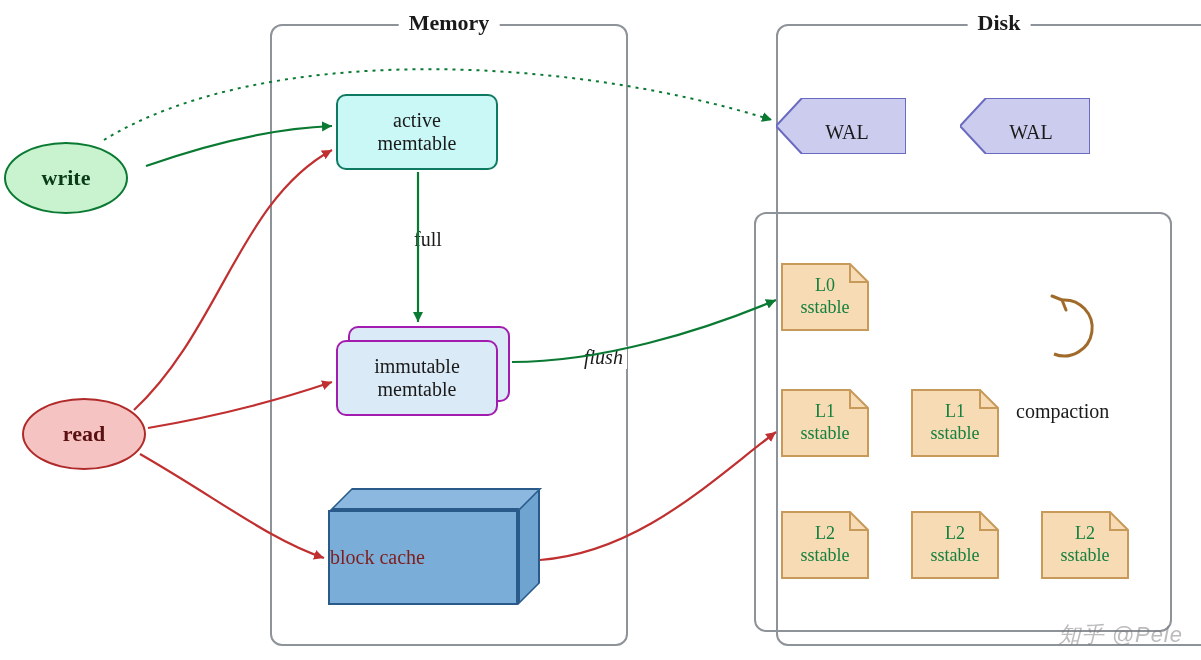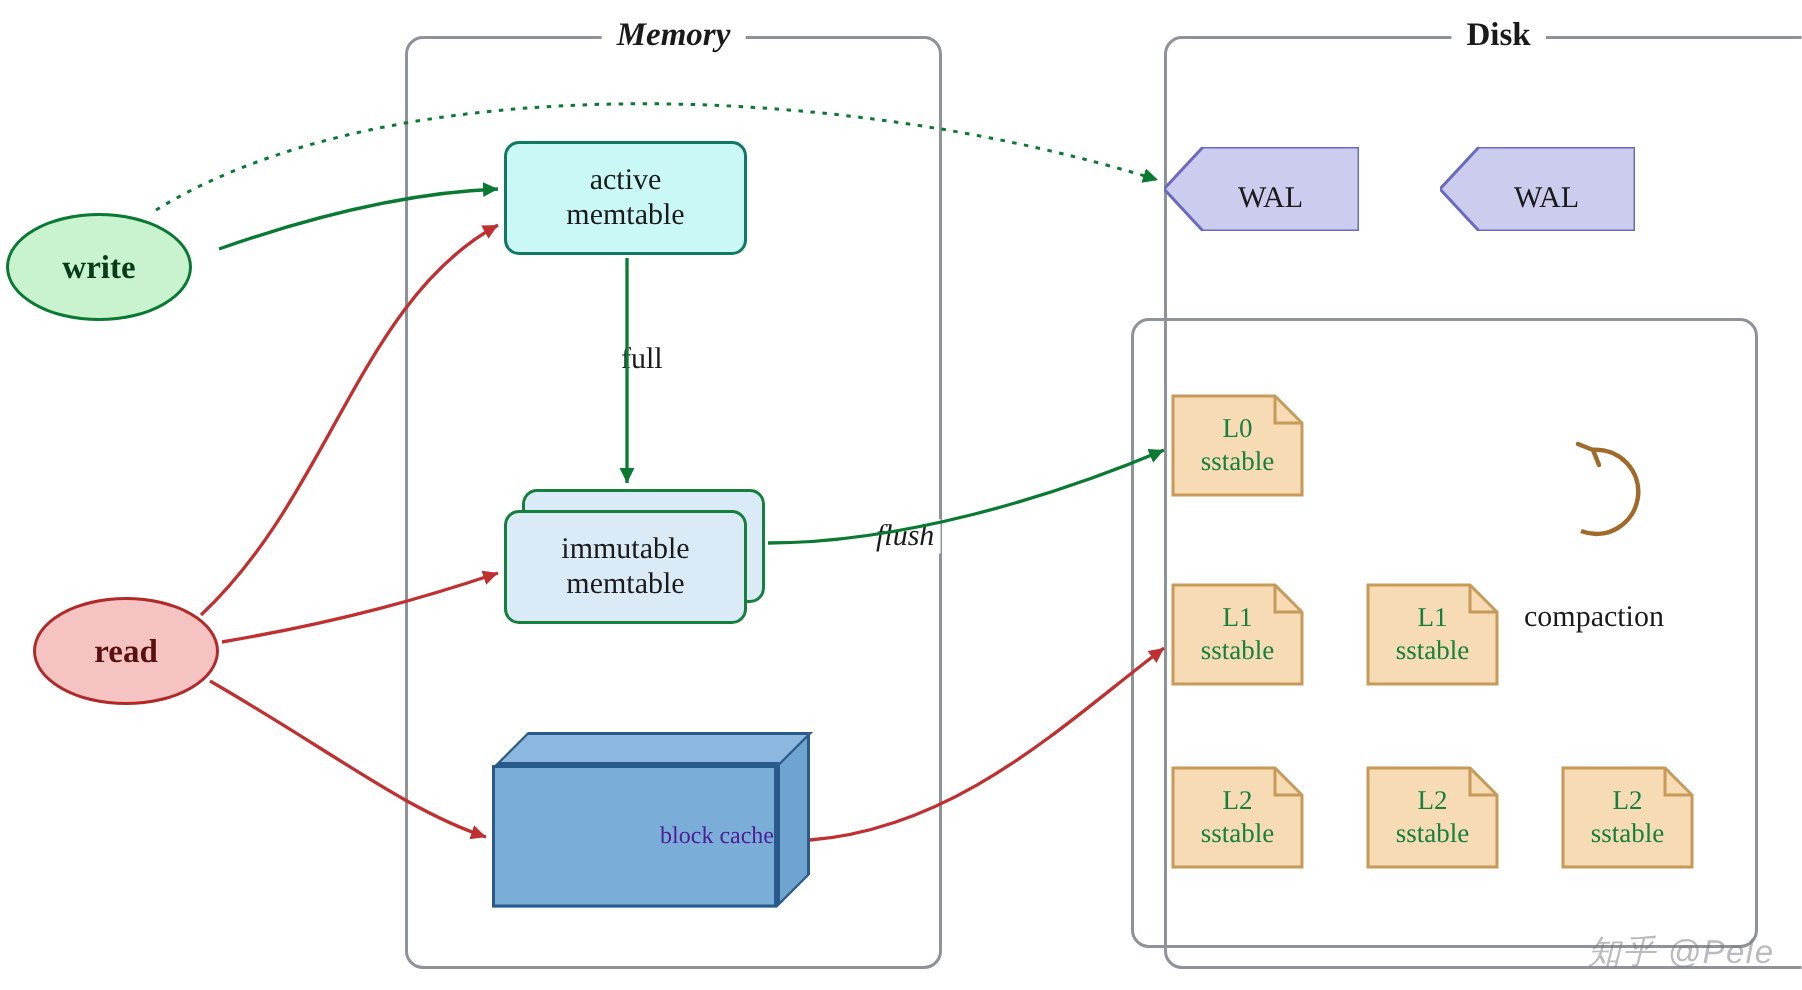--- a/index.html
+++ b/index.html
@@ -55,21 +55,21 @@
     background: #c9f8f6;
     display: flex;
     align-items: center;
     justify-content: center;
     text-align: center;
     font-size: 20px;
     color: #1a1a1a;
   }
   .memtable-imm-back, .memtable-imm-front {
     position: absolute;
-    border: 2px solid #15803d;
+    border: 2px solid #a21caf;
     border-radius: 10px;
     background: #dbeaf7;
   }
   .memtable-imm-front {
     display: flex;
     align-items: center;
     justify-content: center;
     text-align: center;
     font-size: 20px;
     color: #1a1a1a;
@@ -92,23 +92,23 @@
     background: #6fa3d0;
     border: 2px solid #2a5a8a;
   }
   .bc-front {
     position: absolute;
     width: 190px; height: 95px;
     background: #7aaed8;
     border: 2px solid #2a5a8a;
     display: flex;
     align-items: center;
-    justify-content: flex-end;
-    font-size: 16px;
-    color: #4c1d95;
+    justify-content: flex-start;
+    font-size: 20px;
+    color: #7f1d1d;
   }
   .wal {
     position: absolute;
     width: 130px; height: 68px;
   }
   .wal svg { position: absolute; top:0; left:0; }
   .wal-label {
     position: absolute;
     top: 0; left: 0; width: 100%; height: 100%;
     display: flex; align-items: center; justify-content: center;
@@ -152,21 +152,21 @@
     font-style: italic;
     color: rgba(120,120,120,0.5);
     letter-spacing: 1px;
     margin-top: 25px;
   }
   svg.arrows { position:absolute; top:0; left:0; pointer-events:none; }
 </style>
 </head>
 <body>
 
-<div class="panel" style="left:270px; top:24px; width:358px; height:622px;font-style:italic;">
+<div class="panel" style="left:270px; top:24px; width:358px; height:622px;">
   <div class="panel-title">Memory</div>
 </div>
 
 <div class="panel" style="left:776px; top:24px; width:446px; height:622px;">
   <div class="panel-title">Disk</div>
 </div>
 
 <div class="disk-inner" style="left:754px; top:212px; width:418px; height:420px;"></div>
 
 <div class="ellipse write-node" style="left:4px; top:142px; width:124px; height:72px;">

